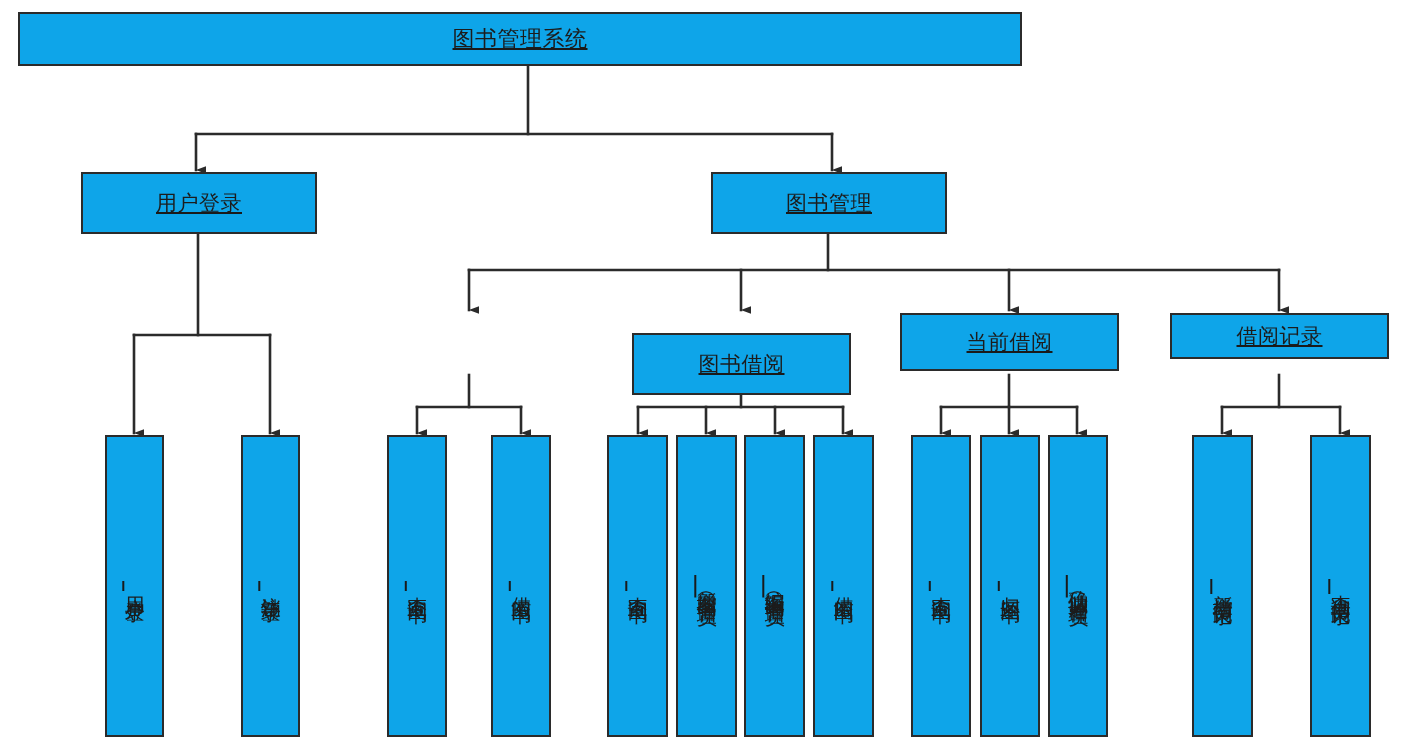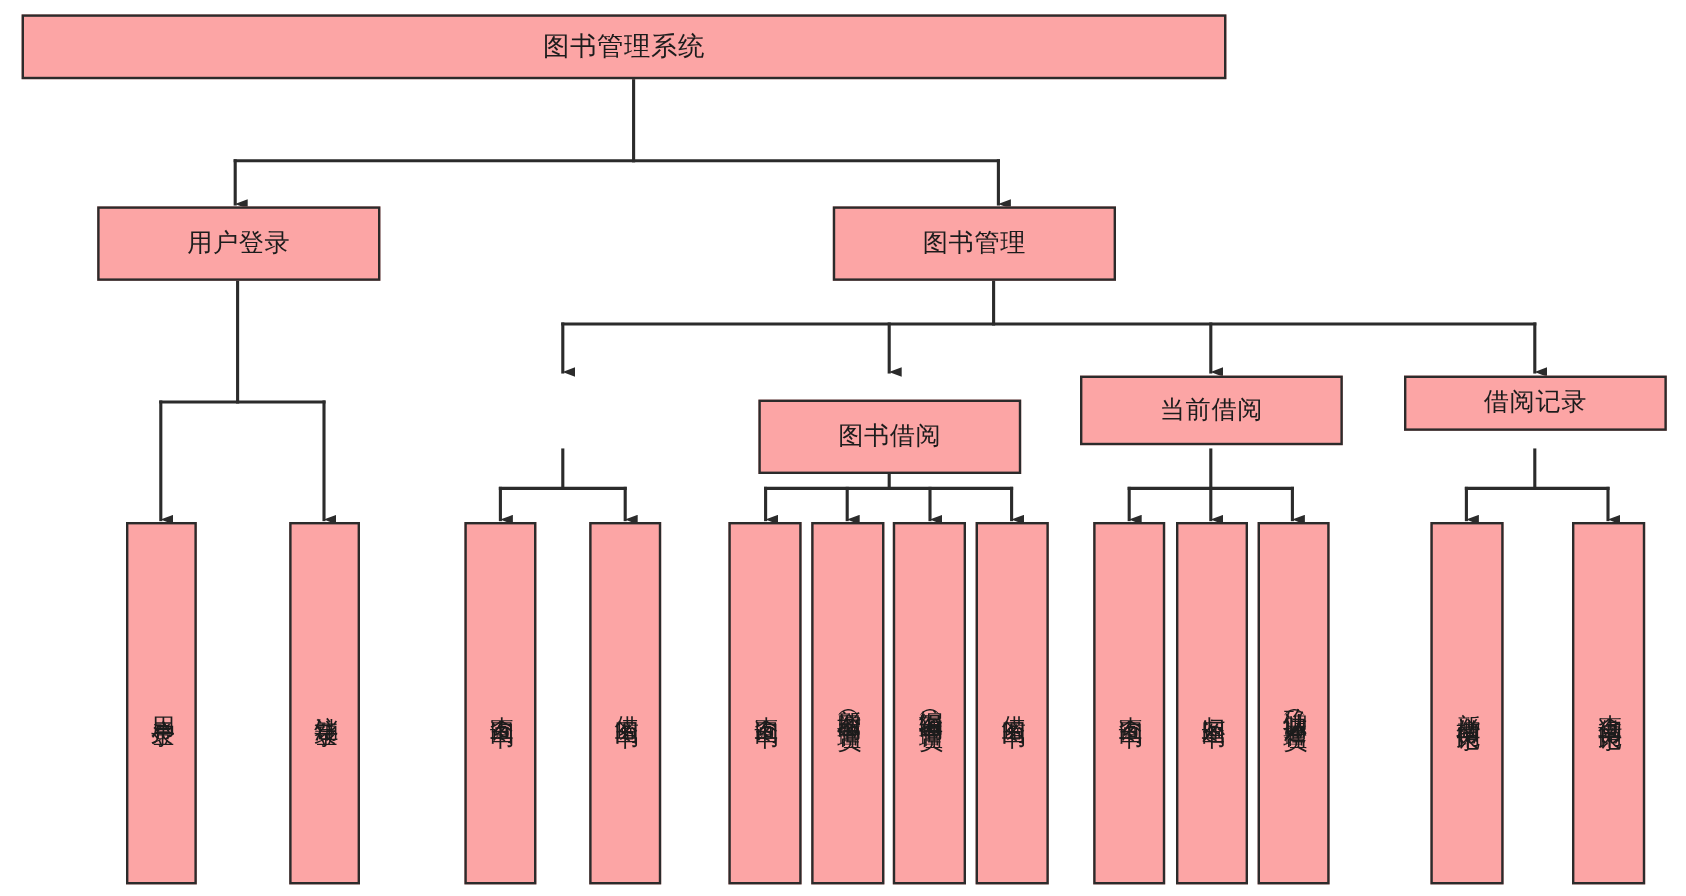--- a/index.html
+++ b/index.html
@@ -7,23 +7,24 @@
     width:1405px;height:747px;overflow:hidden;
     font-family:"Liberation Sans","DejaVu Sans",sans-serif;
     color:#1a1a1a;
   }
   #chart{position:relative;width:1405px;height:747px;}
   svg.layer{position:absolute;left:0;top:0;width:1405px;height:747px;}
   .node{
     position:absolute;
     box-sizing:border-box;
     border:2.2px solid #2b2b2b;
-    background:#fca5a5;
+    background:#0ea5e9;
     display:flex;align-items:center;justify-content:center;
     text-align:right;
+    text-decoration:underline;
   }
   .node .lbl{
     font-size:21px;line-height:1.15;color:#1c1c1c;letter-spacing:0.5px;
     white-space:nowrap;
   }
   .node.root .lbl{font-size:22px;}
   .node.leaf{
     align-items:center;justify-content:center;
   }
   .node.leaf .lbl{
@@ -99,21 +100,21 @@
     </g>
   </svg>
 
   <div class="node root" style="left:18px;top:12px;width:1004px;height:54px;">
     <span class="lbl">图书管理系统</span>
   </div>
 
   <div class="node" style="left:81px;top:172px;width:236px;height:62px;">
     <span class="lbl">用户登录</span>
   </div>
-  <div class="node" style="left:694px;top:172px;width:236px;height:62px;">
+  <div class="node" style="left:711px;top:172px;width:236px;height:62px;">
     <span class="lbl">图书管理</span>
   </div>
 
   <div class="node" style="left:632px;top:313px;width:219px;height:62px;margin-top:20px;">
     <span class="lbl">图书借阅</span>
   </div>
   <div class="node" style="left:900px;top:313px;width:219px;height:58px;">
     <span class="lbl">当前借阅</span>
   </div>
   <div class="node" style="left:1170px;top:313px;width:219px;height:46px;">

